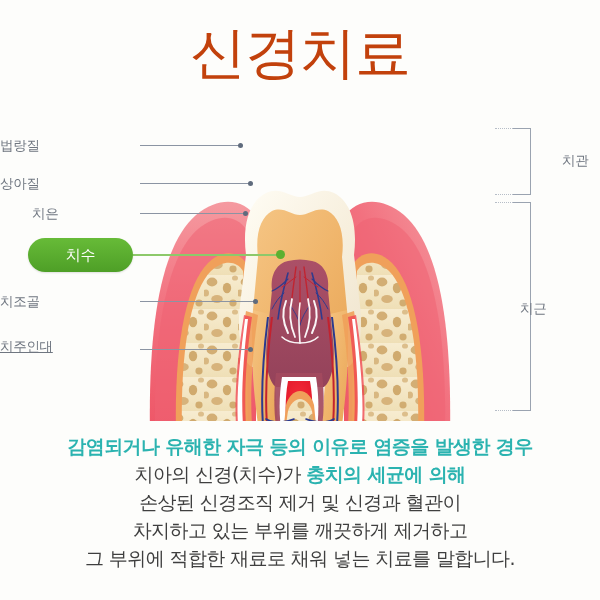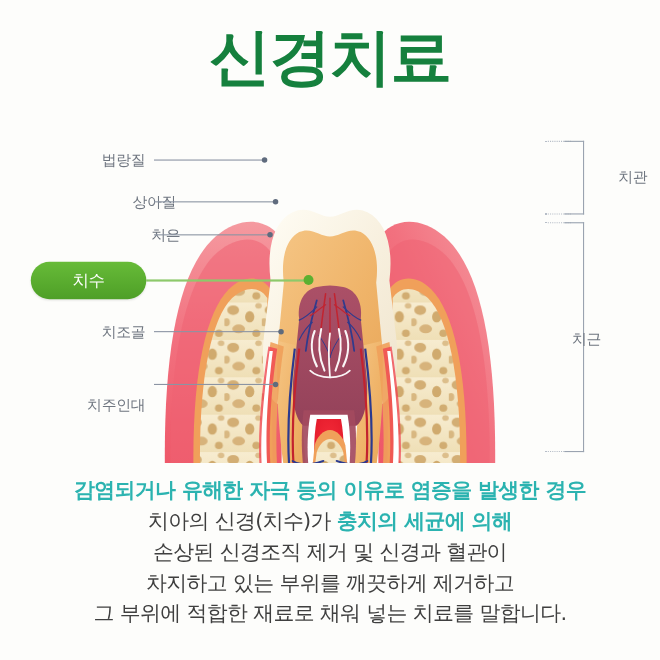--- a/index.html
+++ b/index.html
@@ -21,23 +21,23 @@
   }
 
   
   #title {
     position: absolute;
     top: 22px;
     left: 0;
     width: 600px;
     text-align: center;
     font-size: 56px;
-    font-weight: bold;
+    font-weight: normal;
     letter-spacing: -1px;
-    color: #15803d;
+    color: #c2410c;
     line-height: 1.1;
   }
 
   
   #illustration {
     position: absolute;
     top: 105px;
     left: 0;
     width: 600px;
     height: 320px;
@@ -45,21 +45,20 @@
   #illustration svg {
     display: block;
   }
 
   
   .label-left {
     position: absolute;
     font-size: 13.5px;
     color: #6f7680;
     white-space: nowrap;
-    text-align: right;
     letter-spacing: -0.3px;
   }
   .leader {
     position: absolute;
     height: 1px;
     background: #8b94a3;
   }
   .leader-dot {
     position: absolute;
     width: 5px;
@@ -358,30 +357,30 @@
         </g>
 
       </g>
     </svg>
   </div>
 
   <div id="left-labels">
       <div class="label-left" style="top: 137px; left: 0px; width: 132px;">법랑질</div>
       <div class="leader" style="left: 140px; top: 145px; width: 100px;"></div>
       <div class="leader-dot" style="left: 238px; top: 143px;"></div>
-      <div class="label-left" style="top: 175px; left: 0px; width: 132px; padding-left: 28px;">상아질</div>
+      <div class="label-left" style="top: 175px; left: 0px; width: 132px;">상아질</div>
       <div class="leader" style="left: 140px; top: 183px; width: 110px;"></div>
       <div class="leader-dot" style="left: 248px; top: 181px;"></div>
       <div class="label-left" style="top: 205px; left: 0px; width: 132px; margin-left: 32px;">치은</div>
       <div class="leader" style="left: 140px; top: 213px; width: 105px;"></div>
       <div class="leader-dot" style="left: 243px; top: 211px;"></div>
       <div class="label-left" style="top: 293px; left: 0px; width: 132px;">치조골</div>
       <div class="leader" style="left: 140px; top: 301px; width: 115px;"></div>
       <div class="leader-dot" style="left: 253px; top: 299px;"></div>
-      <div class="label-left" style="top: 360px; left: 0px; width: 132px;">치주인대</div>
+      <div class="label-left" style="top: 338px; left: 0px; width: 132px; text-decoration: underline;">치주인대</div>
       <div class="leader" style="left: 140px; top: 349px; width: 110px;"></div>
       <div class="leader-dot" style="left: 248px; top: 347px;"></div>
     </div>
 
   <div id="pulp-leader"></div>
   <div id="pulp-dot"></div>
   <div id="pulp-pill">
     <span>치수</span>
   </div>
 

